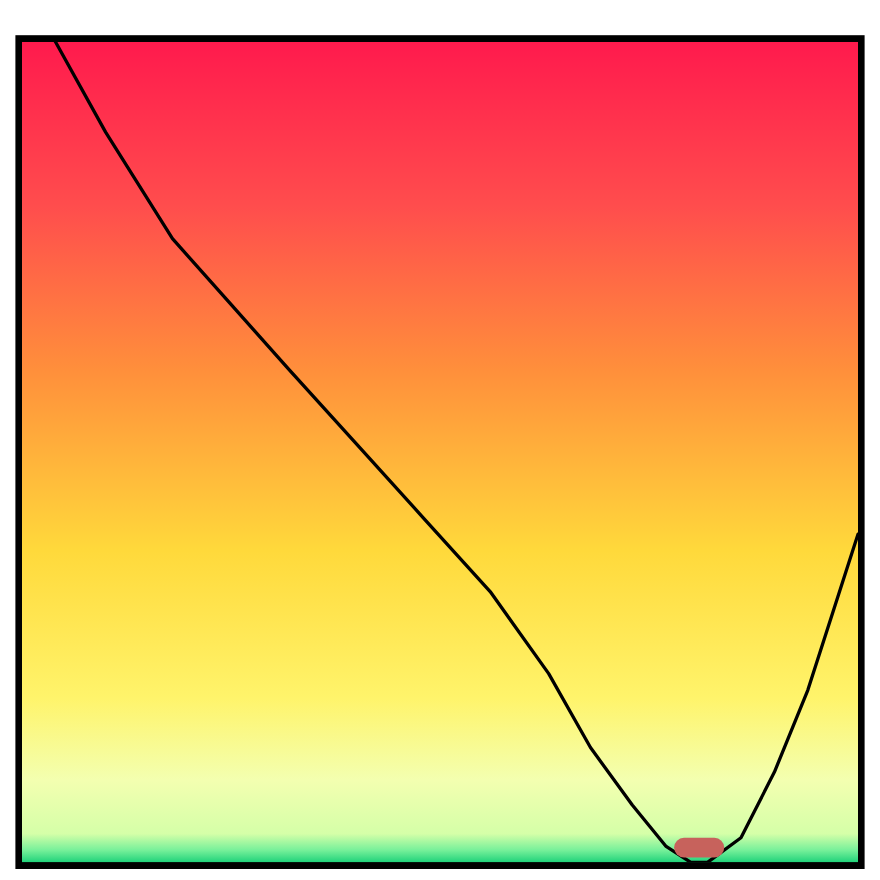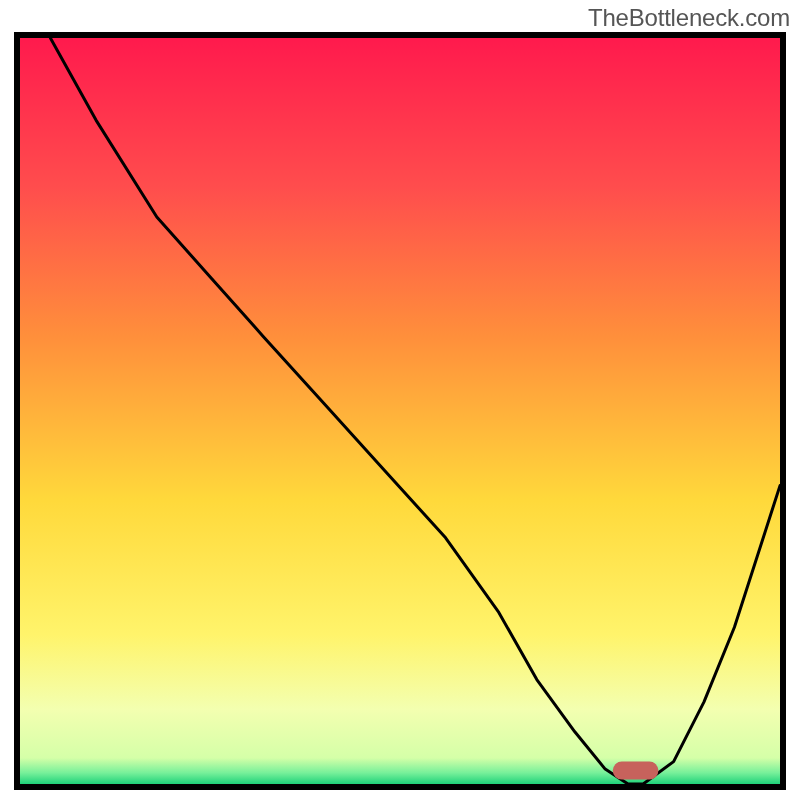--- a/index.html
+++ b/index.html
@@ -55,21 +55,20 @@
   }
   .marker {
     fill: #c7625c;
     stroke: none;
   }
 </style>
 </head>
 <body>
 
 <div class="frame">
-  <div class="watermark">TheBottleneck.com</div>
 
   <div class="plot-outer">
     <div class="plot-inner">
       <svg viewBox="0 0 760 746" preserveAspectRatio="none">
         <defs>
           <linearGradient id="bg-grad" x1="0" y1="0" x2="0" y2="1">
               <stop offset="0.00%" stop-color="#ff1a4d"></stop>
               <stop offset="20.00%" stop-color="#ff4d4d"></stop>
               <stop offset="40.00%" stop-color="#ff8f3b"></stop>
               <stop offset="62.00%" stop-color="#ffd93b"></stop>

